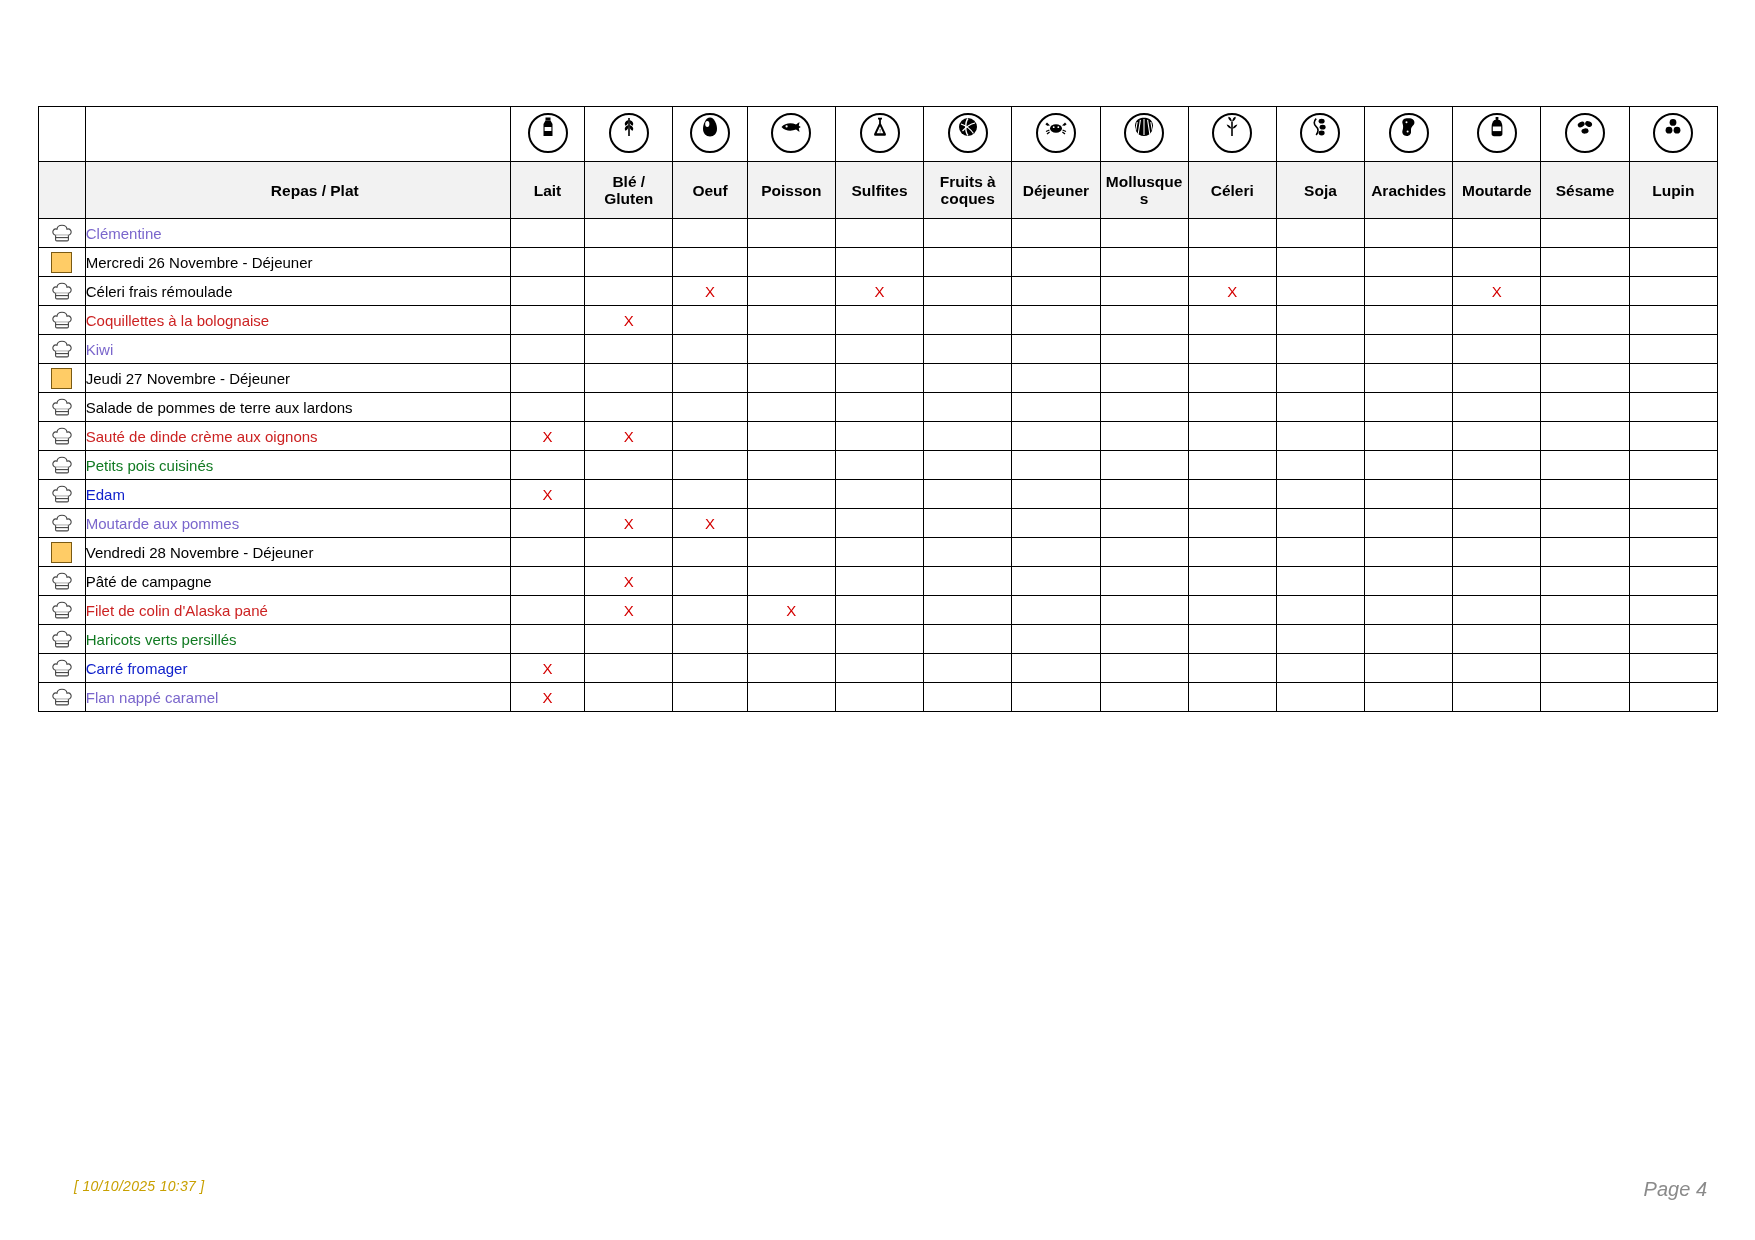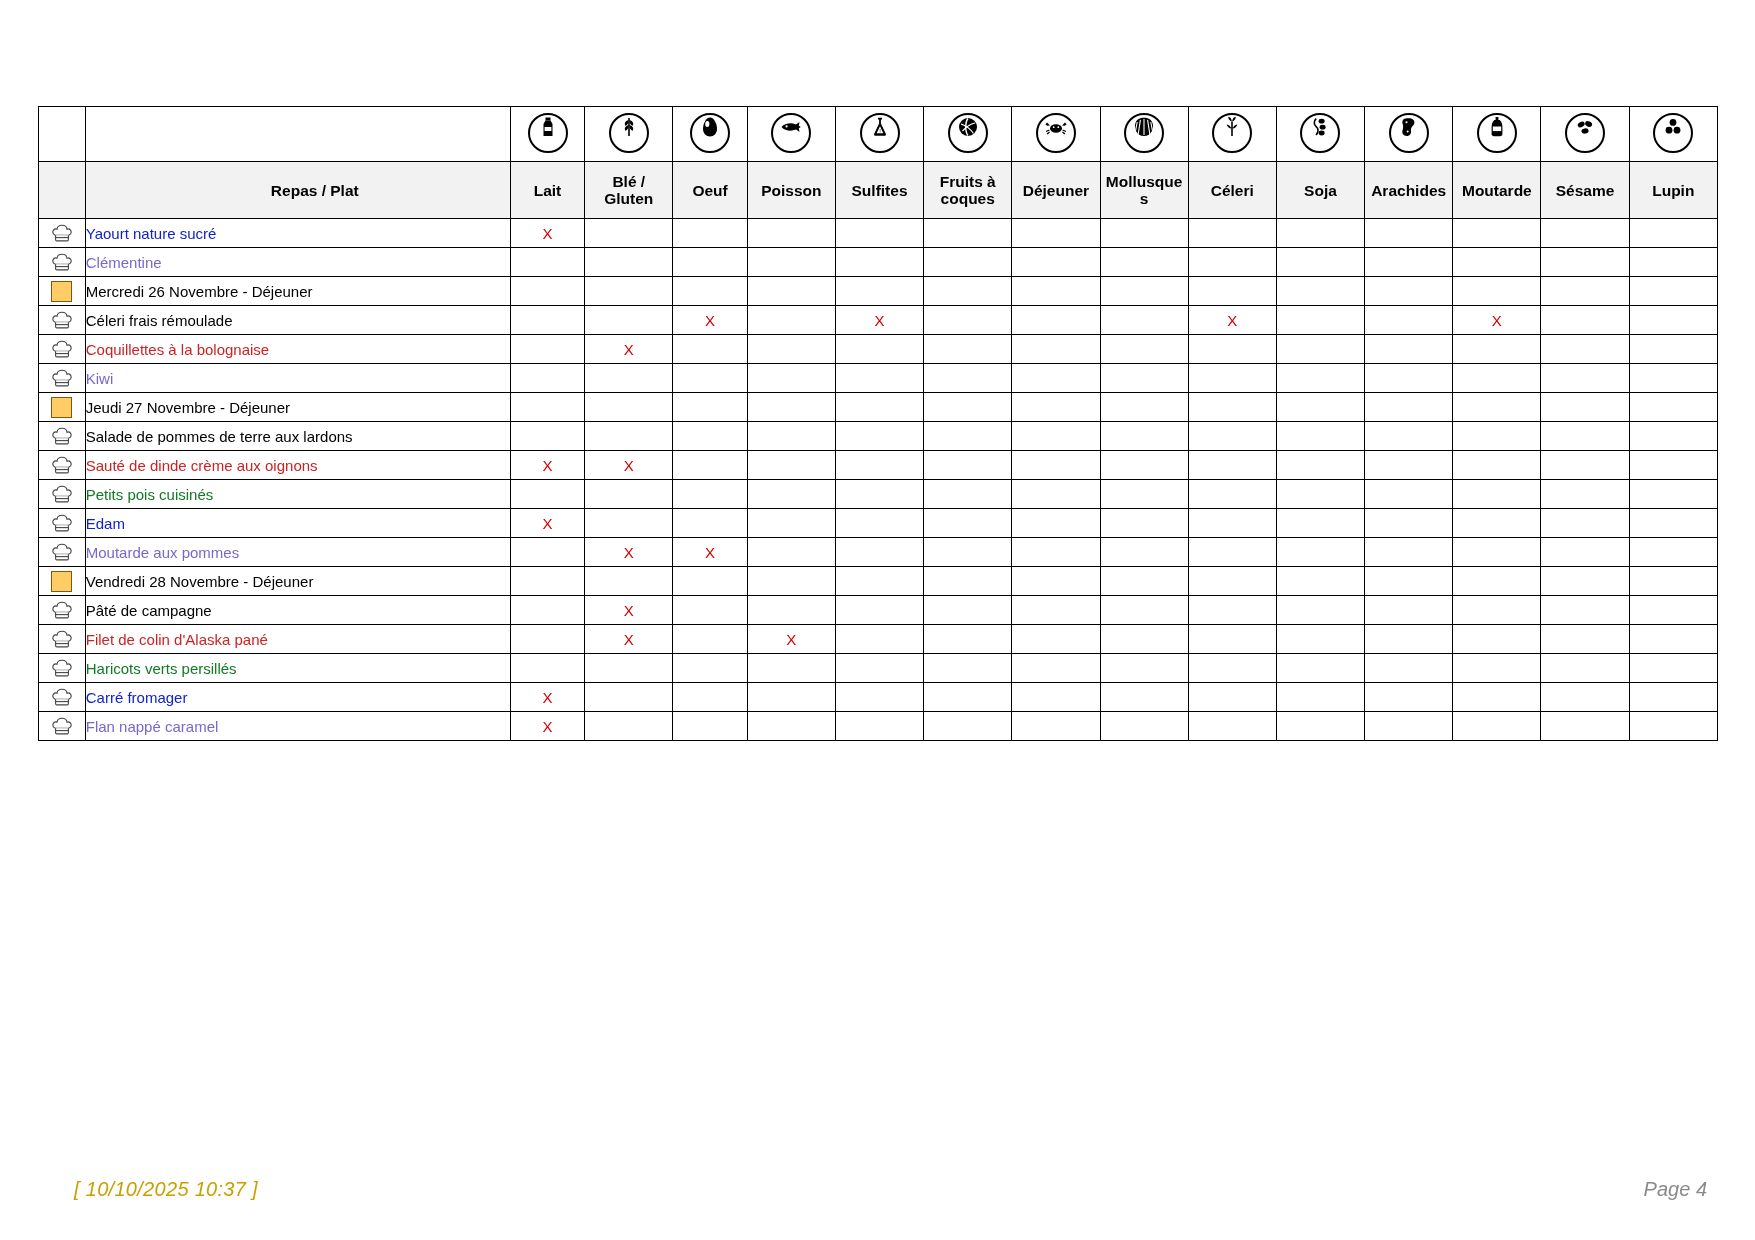--- a/index.html
+++ b/index.html
@@ -121,21 +121,21 @@
   .t-red    { color: #cc2222; }
   .t-green  { color: #117a22; }
   .t-black  { color: #000000; margin-top: 27px; }
   .t-bold   { font-weight: bold; color:#000; }
 
   
   .footer-left {
     position: absolute;
     left: 74px;
     top: 1178px;
-    font-size: 20px;
+    font-size: 14px;
     font-style: italic;
     color: #c8a000;
     letter-spacing: 0.3px;
   }
   .footer-right {
     position: absolute;
     right: 48px;
     top: 1178px;
     font-size: 20px;
     font-style: italic;
@@ -264,42 +264,20 @@
             <td>Moutarde</td>
             <td>Sésame</td>
             <td>Lupin</td>
           </tr>
           <tr class="data-row">
             <td class="icon-cell"><span class="chef"><svg width="22" height="20" viewBox="0 0 22 20" fill="none" stroke="#444" stroke-width="1.1">
                   <path d="M4.6 12.2 C2.3 11.6 1.3 9.6 2.1 7.8 C2.8 6.2 4.6 5.6 6 6.2 C6.2 3.8 8.3 2.2 11 2.2 C13.7 2.2 15.8 3.8 16 6.2 C17.4 5.6 19.2 6.2 19.9 7.8 C20.7 9.6 19.7 11.6 17.4 12.2 Z" fill="#fff"></path>
                   <path d="M4.6 12.2 L4.6 16.8 C4.6 17.5 5.1 17.9 5.8 17.9 L16.2 17.9 C16.9 17.9 17.4 17.5 17.4 16.8 L17.4 12.2" fill="#fff"></path>
                   <path d="M4.6 14.6 L17.4 14.6" stroke="#444"></path>
                 </svg></span></td>
-            <td class="name-cell t-blue">Yaourt nature sucré</td>
-            <td class="mark-cell">X</td>
-            <td class="mark-cell"></td>
-            <td class="mark-cell"></td>
-            <td class="mark-cell"></td>
-            <td class="mark-cell"></td>
-            <td class="mark-cell"></td>
-            <td class="mark-cell"></td>
-            <td class="mark-cell"></td>
-            <td class="mark-cell"></td>
-            <td class="mark-cell"></td>
-            <td class="mark-cell"></td>
-            <td class="mark-cell"></td>
-            <td class="mark-cell"></td>
-            <td class="mark-cell"></td>
-          </tr>
-          <tr class="data-row">
-            <td class="icon-cell"><span class="chef"><svg width="22" height="20" viewBox="0 0 22 20" fill="none" stroke="#444" stroke-width="1.1">
-                  <path d="M4.6 12.2 C2.3 11.6 1.3 9.6 2.1 7.8 C2.8 6.2 4.6 5.6 6 6.2 C6.2 3.8 8.3 2.2 11 2.2 C13.7 2.2 15.8 3.8 16 6.2 C17.4 5.6 19.2 6.2 19.9 7.8 C20.7 9.6 19.7 11.6 17.4 12.2 Z" fill="#fff"></path>
-                  <path d="M4.6 12.2 L4.6 16.8 C4.6 17.5 5.1 17.9 5.8 17.9 L16.2 17.9 C16.9 17.9 17.4 17.5 17.4 16.8 L17.4 12.2" fill="#fff"></path>
-                  <path d="M4.6 14.6 L17.4 14.6" stroke="#444"></path>
-                </svg></span></td>
             <td class="name-cell t-violet">Clémentine</td>
             <td class="mark-cell"></td>
             <td class="mark-cell"></td>
             <td class="mark-cell"></td>
             <td class="mark-cell"></td>
             <td class="mark-cell"></td>
             <td class="mark-cell"></td>
             <td class="mark-cell"></td>
             <td class="mark-cell"></td>
             <td class="mark-cell"></td>

